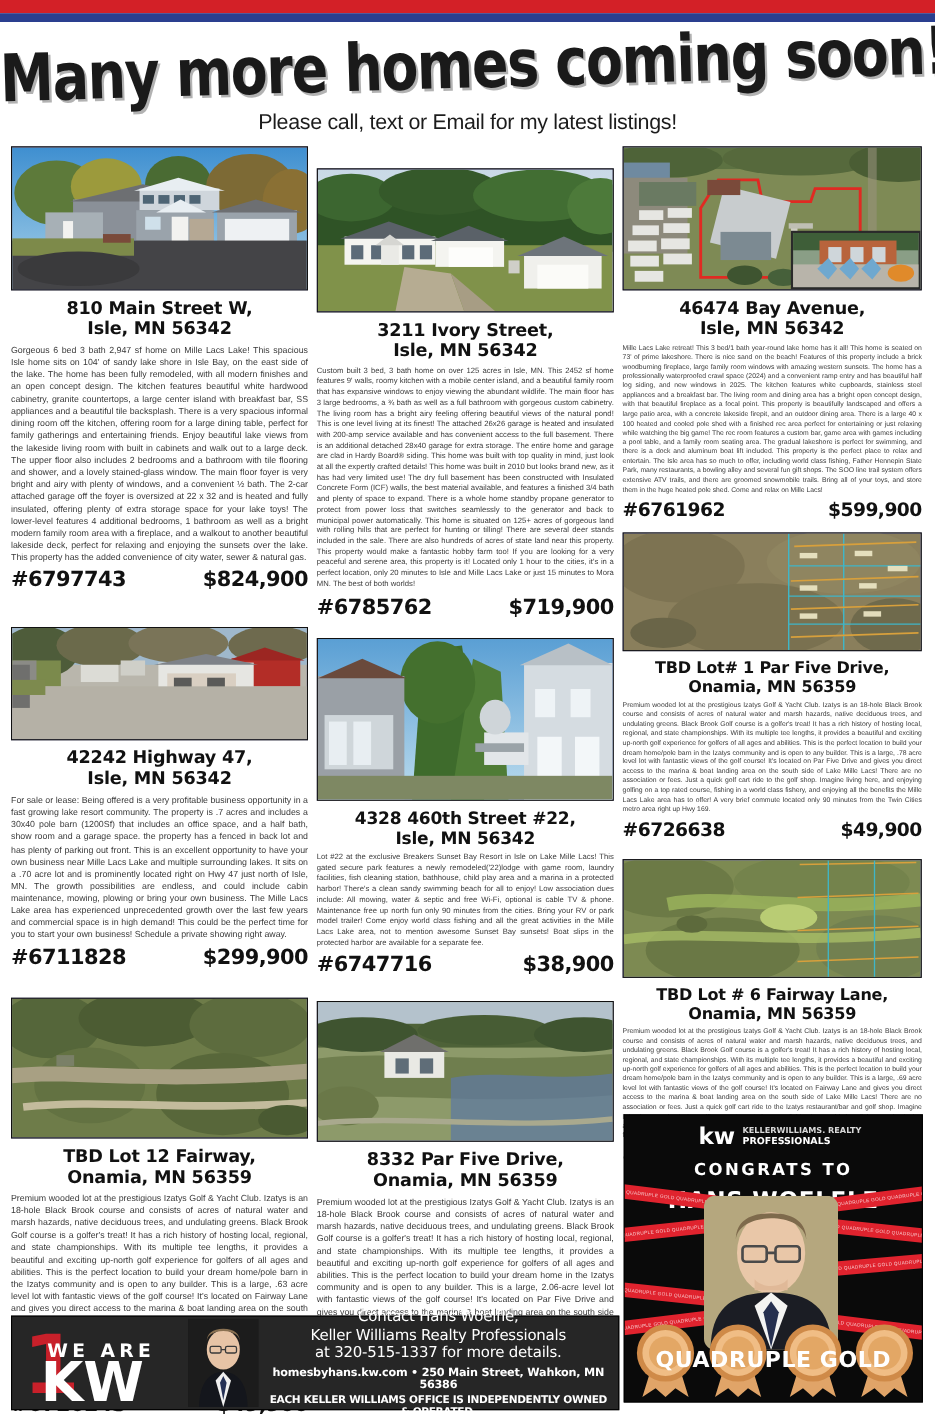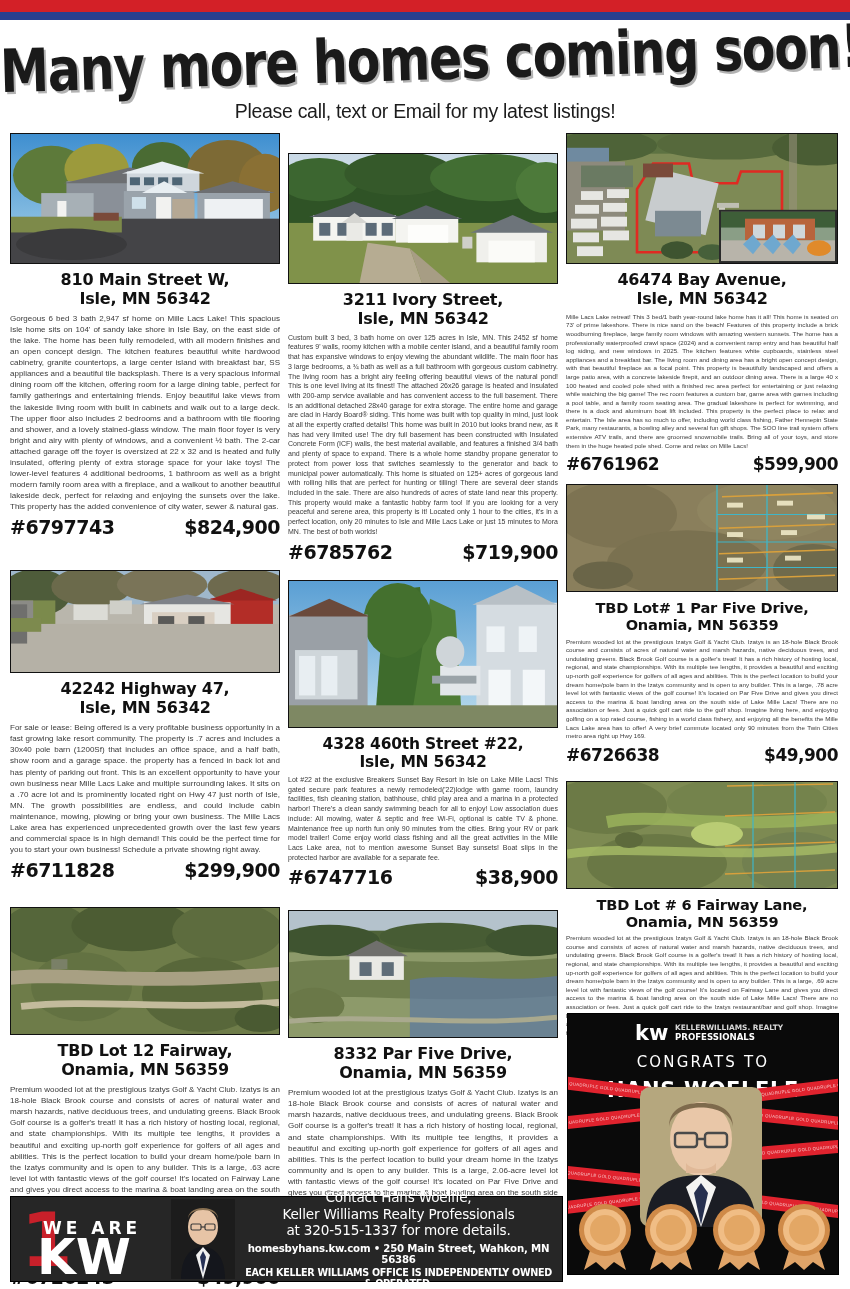--- a/index.html
+++ b/index.html
@@ -118,21 +118,21 @@
   .ft1 { font-family:"DejaVu Sans", sans-serif; font-weight:400; font-size:13.6px; line-height:1.22; letter-spacing:-0.2px;}
   .ft2 { font-family:"DejaVu Sans", sans-serif; font-weight:700; font-size:10.2px; margin-top:4px; letter-spacing:-0.2px;}
   .ft3 { font-family:"DejaVu Sans", sans-serif; font-weight:700; font-size:9.6px; margin-top:2px; letter-spacing:-0.3px;}
 
   
   .award {
     position:absolute; left:567px; top:1013px; width:272px; height:262px;
     background:#0a0a0a; border:1px solid #000; overflow:hidden;
   }
   .aw-kw { text-align:center; padding-top:7px; }
-  .aw-congrats { color:#fff; text-align:center; font-family:"DejaVu Sans", sans-serif; font-size:15px; letter-spacing:2.2px; margin-top:6px;}
+  .aw-congrats { color:#fff; text-align:center; font-family:"DejaVu Sans", sans-serif; font-size:15px; letter-spacing:2.2px; margin-top:6px;font-weight:bold;}
   .aw-name { color:#fff; text-align:center; font-family:"DejaVu Sans", sans-serif; font-weight:700; font-size:21px; letter-spacing:0.6px; margin-top:7px;}
   .aw-photo {
     position:absolute; left:72px; top:73px; width:122px; height:140px;
     border-radius:10px; overflow:hidden; z-index:5;
   }
   .aw-gold {
     position:absolute; bottom:26px; left:0; width:100%;
     text-align:center; color:#fff;
     font-family:"DejaVu Sans", sans-serif; font-weight:700;
     font-size:20px; letter-spacing:0.5px; z-index:8;
@@ -628,15 +628,16 @@
       <circle cx="31" cy="30" r="21" fill="#f0bd85"></circle>
       <circle cx="31" cy="30" r="15" fill="#e3a765"></circle>
     </svg>
     <svg class="rosette" style="left:205px; bottom:2px" width="62" height="72" viewBox="0 0 62 72">
       <polygon points="18,44 10,70 22,62 31,70 40,62 52,70 44,44" fill="#e0a468"></polygon>
       <circle cx="31" cy="30" r="26" fill="#cf8a48"></circle>
       <circle cx="31" cy="30" r="21" fill="#f0bd85"></circle>
       <circle cx="31" cy="30" r="15" fill="#e3a765"></circle>
     </svg>
 
+    <div class="aw-gold">QUADRUPLE GOLD</div>
   </div>
 
 </div>
 
 </body></html>

